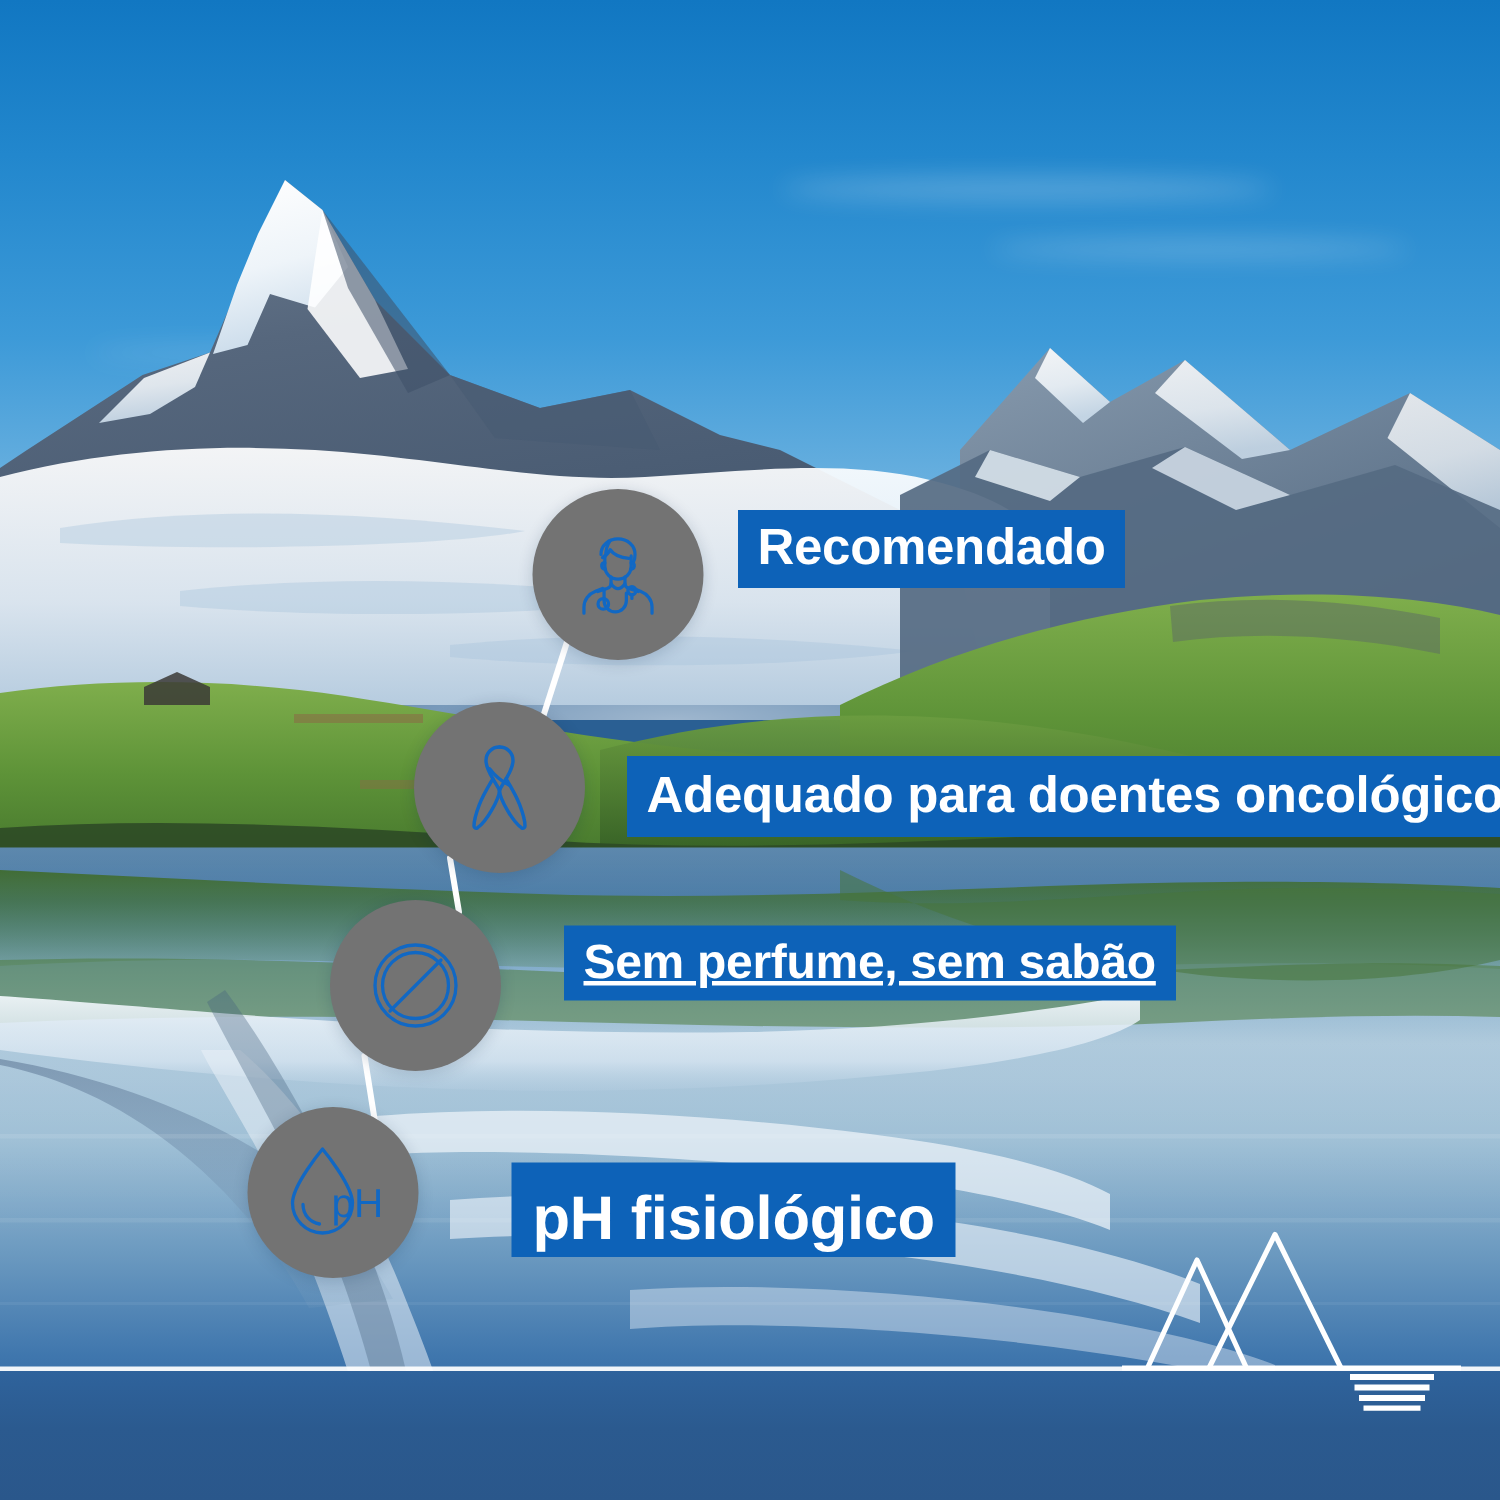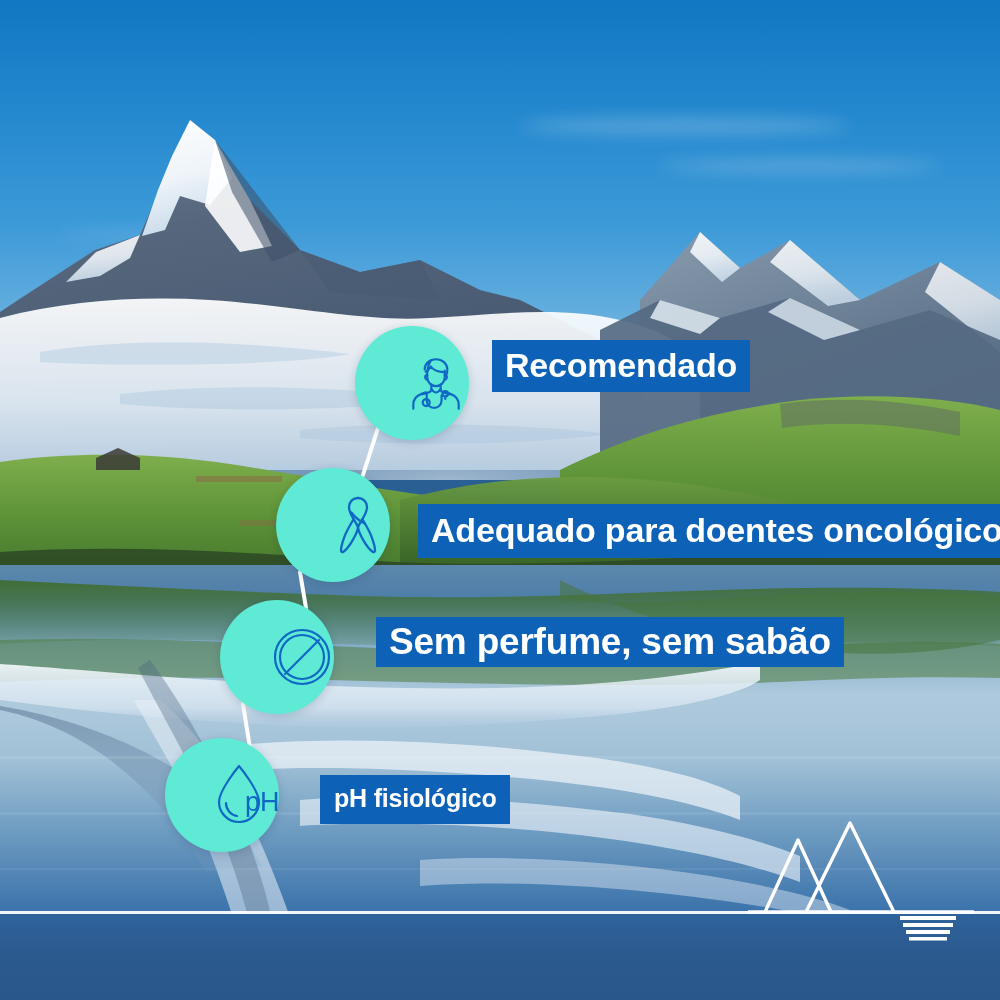--- a/index.html
+++ b/index.html
@@ -41,44 +41,44 @@
     position:absolute;left:0;top:911px;width:1000px;height:3px;
     background:rgba(255,255,255,.93);
   }
 
   
   .connectors{position:absolute;left:0;top:0;width:1000px;height:1000px;pointer-events:none;}
 
   
   .icon-circle{
     position:absolute;border-radius:50%;
-    background:#5eead4;
-    display:flex;align-items:center;justify-content:flex-end;
+    background:#737373;
+    display:flex;align-items:center;justify-content:center;
     box-shadow:0 2px 10px rgba(10,40,70,.18);
   }
   .icon-circle svg{display:block;}
 
   
   .text-badge{
     position:absolute;display:flex;flex-direction:column;align-items:flex-start;
   }
   .tb-line{
     background:#0d62b8;color:#ffffff;
     font-family:"Liberation Sans",sans-serif;
     font-weight:700;
     letter-spacing:-.2px;
     white-space:nowrap;
     display:block;
   }
 
   
   .badge-1 .tb-line{font-size:34px;line-height:43px;padding:4px 13px 5px 13px;}
   .badge-2 .tb-line{font-size:34px;line-height:43px;padding:5px 13px 6px 13px;}
-  .badge-3 .tb-line{font-size:37px;line-height:41px;padding:4px 13px 5px 13px;}
-  .badge-4 .tb-line{font-size:25px;line-height:40px;padding:3px 14px 6px 14px;}
+  .badge-3 .tb-line{font-size:32px;line-height:41px;padding:4px 13px 5px 13px;text-decoration:underline;}
+  .badge-4 .tb-line{font-size:41px;line-height:40px;padding:17px 14px 6px 14px;margin-left:21px;}
 
   
   .logo{position:absolute;}
 </style>
 </head>
 <body>
 
 <div id="stage">
 
   <div class="sky"></div>

